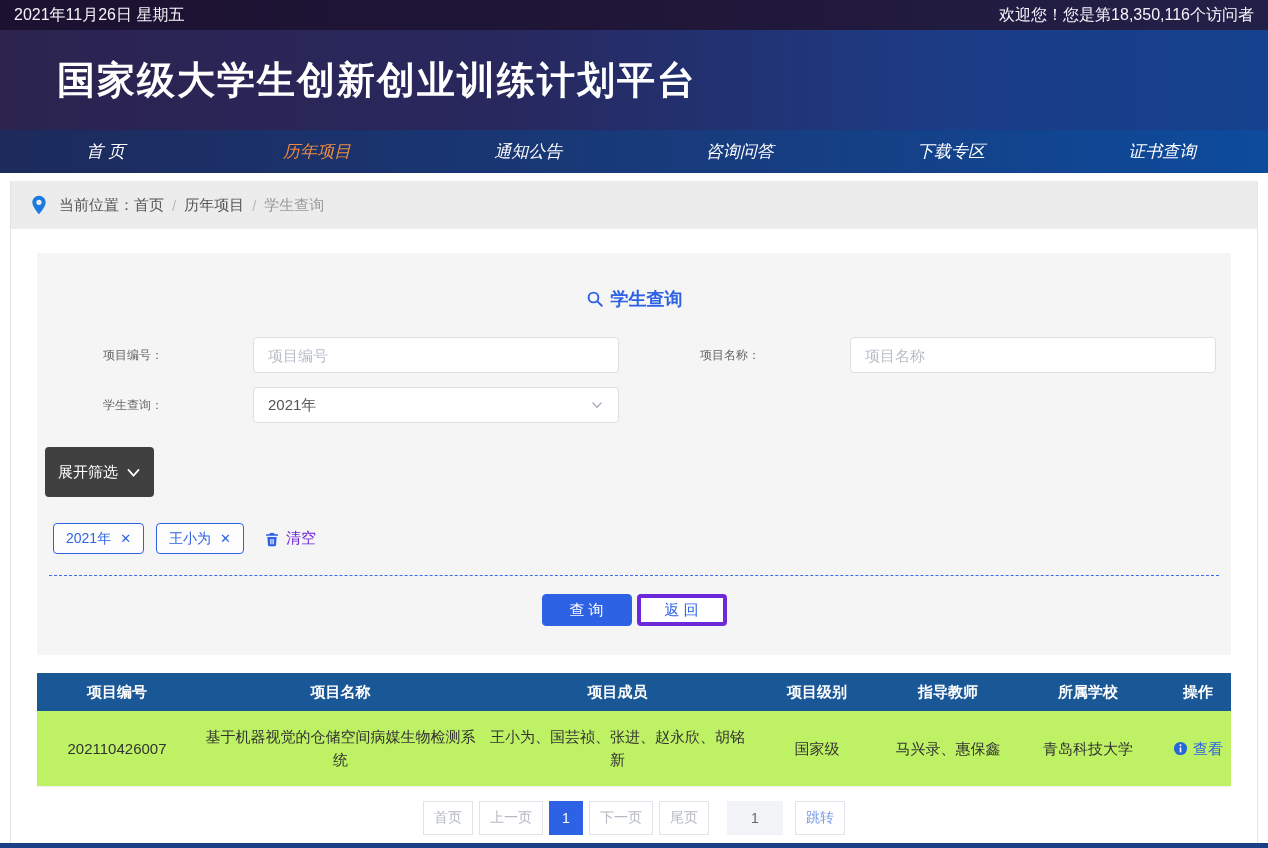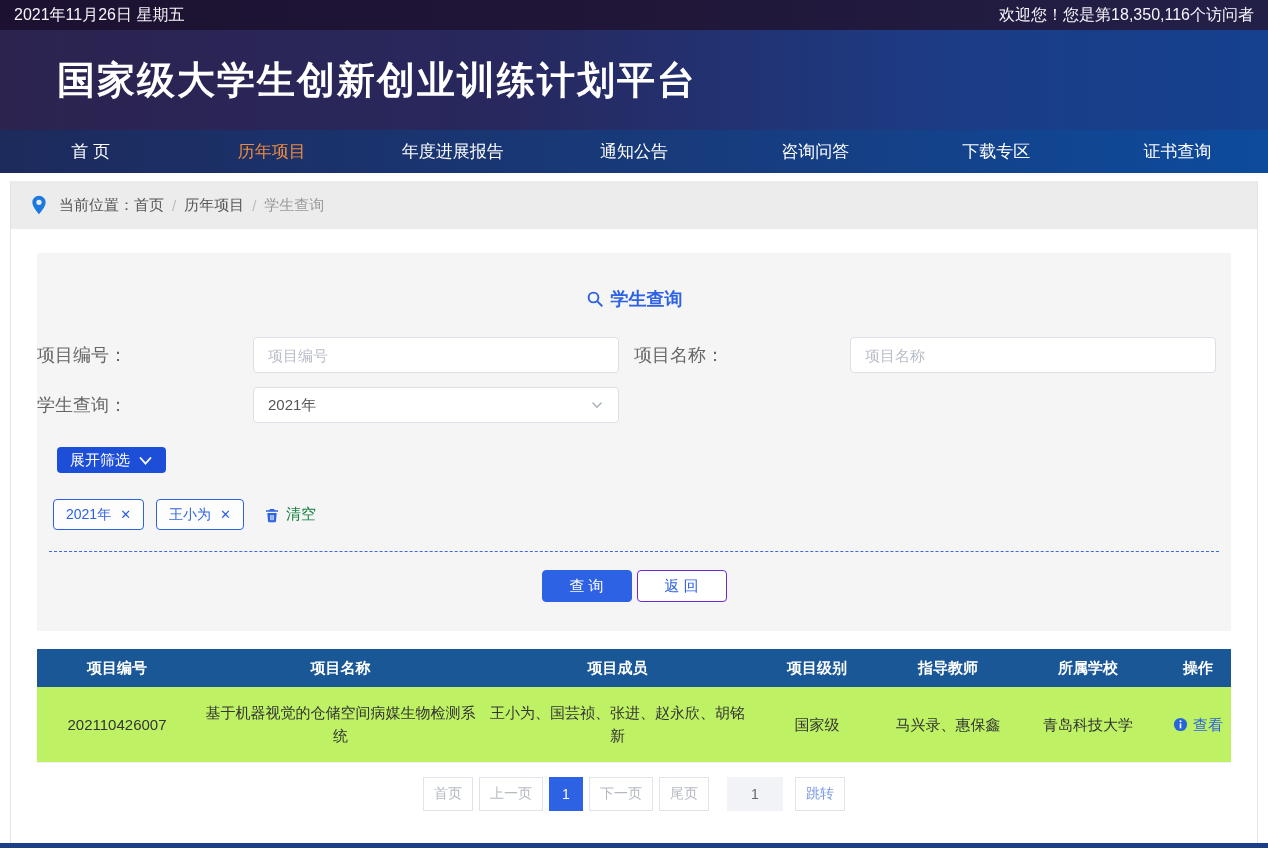--- a/index.html
+++ b/index.html
@@ -18,20 +18,21 @@
   .banner {
     height:100px; display:flex; align-items:center;
     background:linear-gradient(90deg,#2c234f 0%,#28285e 40%,#1c3c86 75%,#15418e 100%);
     padding-left:47px;
   }
   .banner h1 { color:#fff; font-size:38px; font-weight:bold; letter-spacing:2px; padding-left:10px; }
   
   .nav {
     height:43px; display:flex;
     background:linear-gradient(90deg,#1d2a5c 0%,#173d80 60%,#0d4b9d 100%);
+    font-style:italic;
   }
   .nav-item {
     flex:1; text-align:center; line-height:43px; font-size:17px; color:#fff; cursor:pointer;
   }
   .nav-item.active { color:#ef8b3f; }
   
   .page-body { margin:0 10px; background:#fff; border-left:1px solid #e4e4e4; border-right:1px solid #e4e4e4; height:675px; }
   .breadcrumb {
     margin-top:8px; height:48px; background:#ececec; display:flex; align-items:center;
     padding-left:20px; font-size:15px; color:#555;
@@ -43,51 +44,51 @@
   
   .panel { margin:24px 26px 0; background:#f5f5f6; padding:34px 0 29px; }
   .panel-title {
     text-align:center; color:#2e62e4; font-size:18px; font-weight:bold;
     display:flex; align-items:center; justify-content:center; gap:7px;
   }
   .panel-title svg { width:18px; height:18px; }
   .form-row { display:flex; margin-top:26px; }
   .form-row + .form-row { margin-top:14px; }
   .field { display:flex; align-items:center; width:50%; }
-  .field label { width:216px; text-align:left; padding-right:24px; color:#666; font-size:18px; }
+  .field label { width:216px; text-align:center; padding-right:24px; color:#666; font-size:12px; }
   .field input, .field .select {
     width:366px; height:36px; background:#fff; border:1px solid #dcdfe6; border-radius:4px;
     padding:0 14px; font-size:15px; color:#555; outline:none;
     font-family:"Liberation Sans","DejaVu Sans",sans-serif;
   }
   .field input::placeholder { color:#b8bec8; }
   .field .select { display:flex; align-items:center; justify-content:space-between; cursor:pointer; }
   .field .select .chev { width:14px; height:14px; color:#a9b0ba; }
   .expand-btn {
-    margin:24px 0 0 20px; display:inline-flex; align-items:center; gap:8px;
-    background:#1d4ed8; color:#fff; border:none; border-radius:4px;
-    height:26px; padding:0 13px; font-size:15px; cursor:pointer;
+    margin:24px 0 0 8px; display:inline-flex; align-items:center; gap:8px;
+    background:#404040; color:#fff; border:none; border-radius:4px;
+    height:50px; padding:0 13px; font-size:15px; cursor:pointer;
     font-family:"Liberation Sans","DejaVu Sans",sans-serif;
   }
   .expand-btn .chev { width:15px; height:15px; color:#fff; }
   .tags-row { margin:26px 0 0 16px; display:flex; align-items:center; }
   .tag {
     display:inline-flex; align-items:center; gap:9px; height:31px; padding:0 12px;
     border:1px solid #2e62e4; border-radius:4px; background:#fdfdfe;
     color:#2e62e4; font-size:14px; margin-right:12px; cursor:default;
   }
   .tag .x { font-size:13px; font-weight:bold; cursor:pointer; line-height:1; }
-  .clear { display:inline-flex; align-items:center; gap:6px; color:#15803d; font-size:15px; margin-left:8px; cursor:pointer; }
+  .clear { display:inline-flex; align-items:center; gap:6px; color:#6d28d9; font-size:15px; margin-left:8px; cursor:pointer; }
   .clear svg { width:16px; height:16px; }
   .dashed { margin:21px 12px 0; border-top:1px dashed #3d6be5; }
   .btn-row { margin-top:18px; display:flex; justify-content:center; gap:5px; }
   .btn { height:32px; width:90px; border-radius:4px; font-size:15px; cursor:pointer;
          font-family:"Liberation Sans","DejaVu Sans",sans-serif; }
   .btn.primary { background:#2e62e4; color:#fff; border:1px solid #2e62e4; }
-  .btn.ghost { background:#fff; color:#2e62e4; border:1px solid #6d28d9; }
+  .btn.ghost { background:#fff; color:#2e62e4; border:4px solid #6d28d9; }
   
   .table { margin:18px 26px 0; }
   .t-head, .t-row {
     display:grid; grid-template-columns:160px 287px 267px 132px 130px 150px 70px;
   }
   .t-head { background:#1a5796; }
   .t-head .th {
     color:#fff; font-size:15px; font-weight:bold; text-align:center;
     line-height:38px; height:38px;
   }
@@ -122,21 +123,20 @@
   <span>欢迎您！您是第18,350,116个访问者</span>
 </div>
 
 <div class="banner">
   <h1>国家级大学生创新创业训练计划平台</h1>
 </div>
 
 <div class="nav">
   <div class="nav-item">首 页</div>
   <div class="nav-item active">历年项目</div>
-  <div class="nav-item">年度进展报告</div>
   <div class="nav-item">通知公告</div>
   <div class="nav-item">咨询问答</div>
   <div class="nav-item">下载专区</div>
   <div class="nav-item">证书查询</div>
 </div>
 
 <div class="page-body">
 
   <div class="breadcrumb">
     <svg class="pin" viewBox="0 0 24 30">

